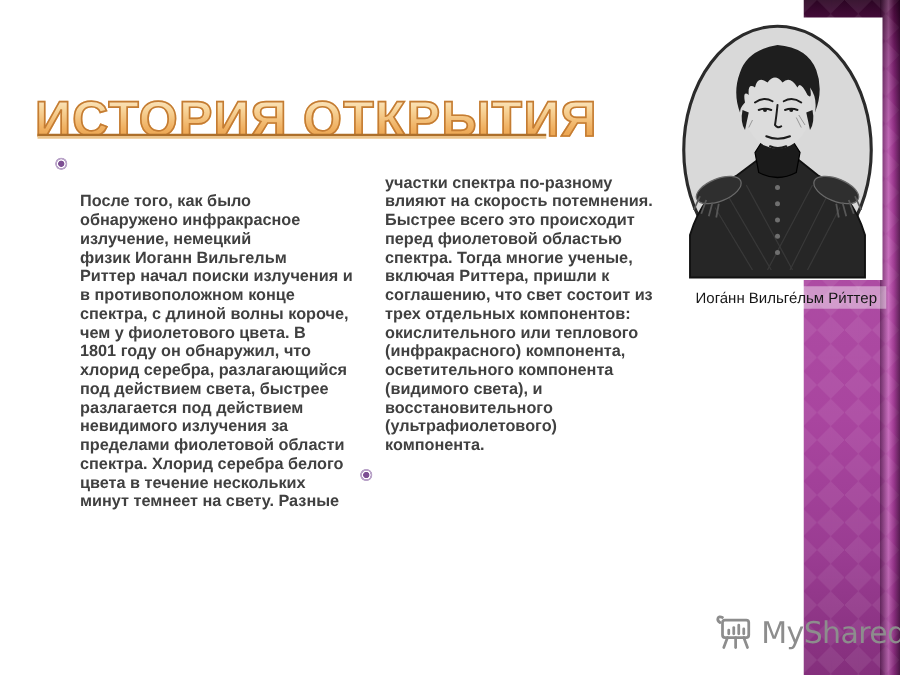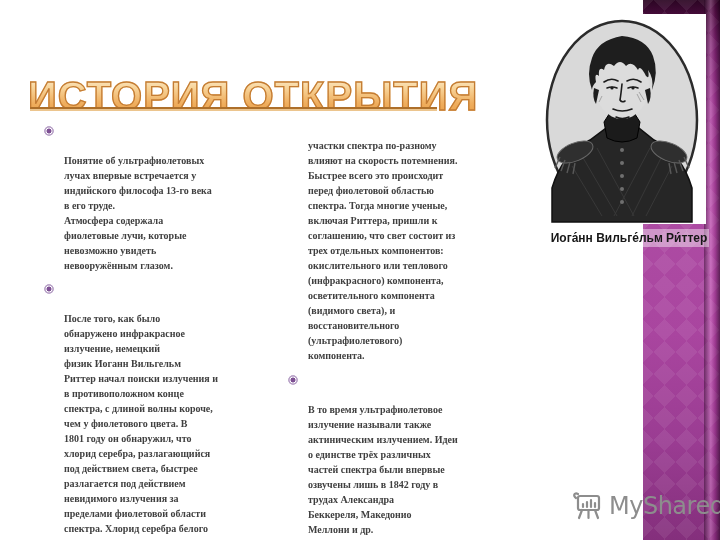--- a/index.html
+++ b/index.html
@@ -33,21 +33,21 @@
 
   
   .portrait-panel{
     position:absolute;left:538px;top:14px;width:168px;height:210px;
     background:#ffffff;z-index:3;
   }
   .portrait-svg{position:absolute;left:4px;top:2px;}
   .portrait-caption{
     position:absolute;left:549px;top:229px;width:160px;height:18px;z-index:4;
     background:rgba(255,255,255,.42);
-    font-size:12px;font-weight:700;color:#171717;
+    font-size:12px;font-weight:400;color:#171717;
     text-align:center;line-height:18px;letter-spacing:0px;
     white-space:nowrap;
   }
 
   
   .title{
     position:absolute;left:28px;top:60px;z-index:2;
     font-size:40px;font-weight:700;letter-spacing:1px;
     background:linear-gradient(180deg,#fdf3dd 0%,#f8d59b 30%,#efae5e 65%,#e89a40 100%);
     -webkit-background-clip:text;background-clip:text;
@@ -59,23 +59,22 @@
     position:absolute;left:30px;top:107px;width:407px;height:4px;z-index:2;
     background:linear-gradient(180deg,#ad6f2a 0%,#ad6f2a 45%,#ecc58e 45%,#ecc58e 100%);
   }
 
   
   .col{position:absolute;top:123px;z-index:2;}
   .col1{left:40px;width:248px;}
   .col2{left:288px;width:250px;}
   .para{
     position:relative;padding-left:24px;margin:0 0 8px 0;
-    font-size:10px;line-height:15px;font-weight:700;color:#404040;
+    font-size:13px;line-height:15px;font-weight:700;color:#404040;
     white-space:pre-line;
-    font-family:Liberation Serif, serif;
   }
   .col2 .para{padding-left:20px;margin-bottom:9px;}
   .marker{
     position:absolute;left:4px;top:3px;width:10px;height:10px;border-radius:50%;
     background:radial-gradient(circle at 50% 50%,
       #7d4f93 0 2.2px, rgba(125,79,147,0) 2.8px 3.3px,
       #b9a3c8 3.6px 4.7px, rgba(185,163,200,0) 5.2px);
   }
   .col2 .marker{left:0;}
 
@@ -92,31 +91,20 @@
 </head>
 <body>
 
 <div class="band"></div>
 <div class="band-tube"></div>
 
 <div class="title">ИСТОРИЯ ОТКРЫТИЯ</div>
 <div class="title-underline"></div>
 
 <div class="col col1">
-  <div class="para">
-    <span class="marker"></span>
-    <span class="ptext">Понятие об ультрафиолетовых
-лучах впервые встречается у
-индийского философа 13-го века
-в его труде.
-Атмосфера содержала
-фиолетовые лучи, которые
-невозможно увидеть
-невооружённым глазом.</span>
-  </div>
   <div class="para">
     <span class="marker"></span>
     <span class="ptext">После того, как было
 обнаружено инфракрасное
 излучение, немецкий
 физик Иоганн Вильгельм
 Риттер начал поиски излучения и
 в противоположном конце
 спектра, с длиной волны короче,
 чем у фиолетового цвета. В
@@ -145,29 +133,20 @@
 окислительного или теплового
 (инфракрасного) компонента,
 осветительного компонента
 (видимого света), и
 восстановительного
 (ультрафиолетового)
 компонента.</span>
   </div>
   <div class="para">
     <span class="marker"></span>
-    <span class="ptext">В то время ультрафиолетовое
-излучение называли также
-актиническим излучением. Идеи
-о единстве трёх различных
-частей спектра были впервые
-озвучены лишь в 1842 году в
-трудах Александра
-Беккереля, Македонио
-Меллони и др.</span>
   </div>
 </div>
 
 <div class="portrait-panel">
   <svg class="portrait-svg" width="160" height="208" viewBox="0 0 160 208">
 
     <ellipse cx="80" cy="104" rx="75" ry="99" fill="#d9d9d9" stroke="#2b2b2b" stroke-width="2.5"></ellipse>
 
     <rect x="68" y="92" width="24" height="22" fill="#cfcfcf"></rect>
 

